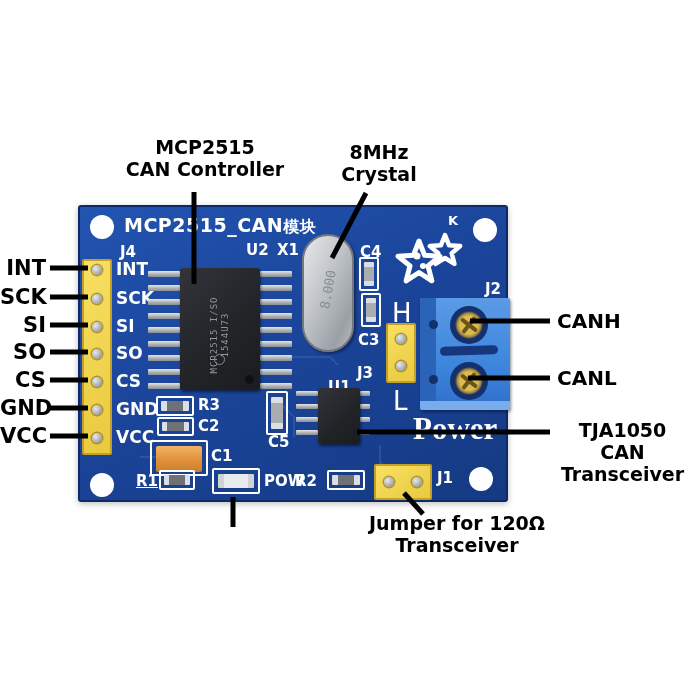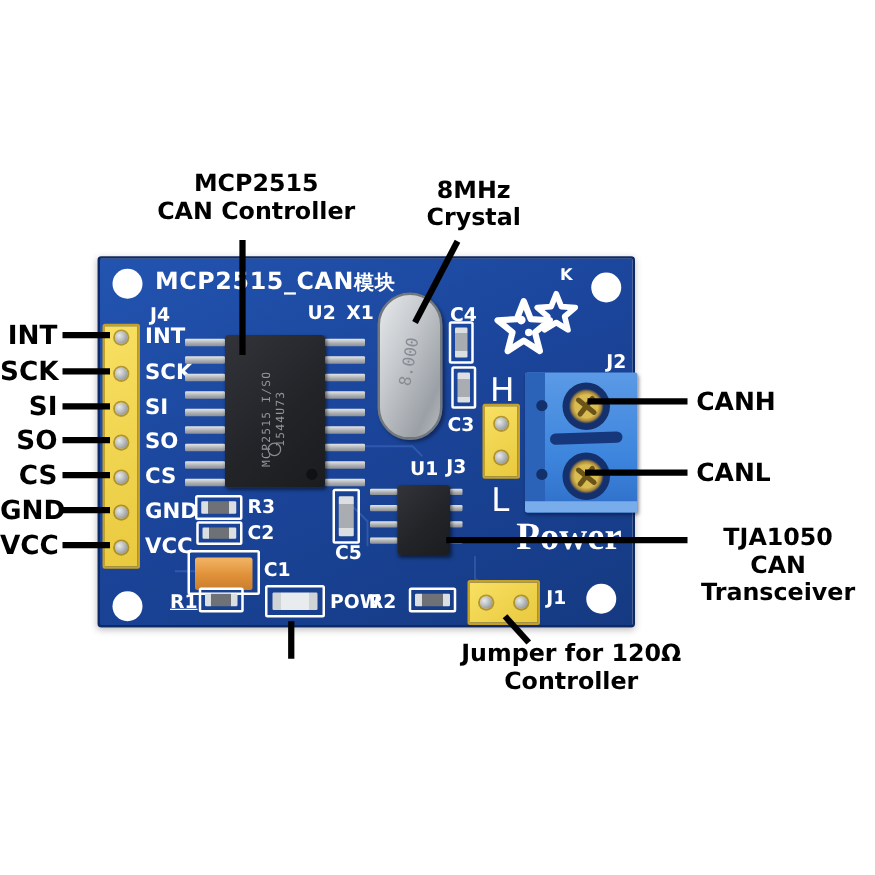--- a/index.html
+++ b/index.html
@@ -173,21 +173,21 @@
       </div>
     <div class="smd-out" style="left:281px;top:86px;width:20px;height:34px;">
         <div class="smd-v"></div>
       </div>
     <div class="silk" style="left:278px;top:125px;">C3</div>
 
     <div class="silk-big" style="left:312px;top:93px;">H</div>
     <div class="yellow" style="left:306px;top:116px;width:30px;height:60px;"></div>
     <div class="pinhole" style="left:316px;top:127px;"></div>
     <div class="pinhole" style="left:316px;top:154px;"></div>
-    <div class="silk" style="left:248px;top:160px;text-align:center;">U1</div>
+    <div class="silk" style="left:248px;top:172px;text-align:center;">U1</div>
     <div class="silk" style="left:277px;top:158px;">J3</div>
     <div class="silk-big" style="left:313px;top:181px;">L</div>
 
     <div class="silk" style="left:405px;top:74px;">J2</div>
     <div id="terminal">
       <div class="side"></div>
       <div class="foot"></div>
       <div class="term-hole" style="left:9px;top:22px;"></div>
       <div class="term-hole" style="left:9px;top:77px;"></div>
       <div class="term-gap"></div>
@@ -262,21 +262,21 @@
 
   <div class="ann" style="left:557px;top:310px;text-align:left;font-size:20px;">CANH</div>
   <div class="ann" style="left:557px;top:367px;text-align:left;font-size:20px;">CANL</div>
   <div class="ann" style="left:540px;top:419px;width:165px;">
     <div>TJA1050</div>
     <div>CAN Transceiver</div>
   </div>
 
   <div class="ann" style="left:353px;top:512px;width:208px;">
     <div>Jumper for 120Ω</div>
-    <div>Controller</div>
+    <div>Transceiver</div>
   </div>
 
   <div id="lines">
     <svg width="700" height="700">
       <g stroke="#000" stroke-width="5">
         <line x1="194" y1="192" x2="194" y2="284"></line>
         <line x1="366" y1="193" x2="332" y2="258"></line>
         <line x1="50" y1="268" x2="88" y2="268"></line>
         <line x1="50" y1="297" x2="88" y2="297"></line>
         <line x1="50" y1="325" x2="88" y2="325"></line>

